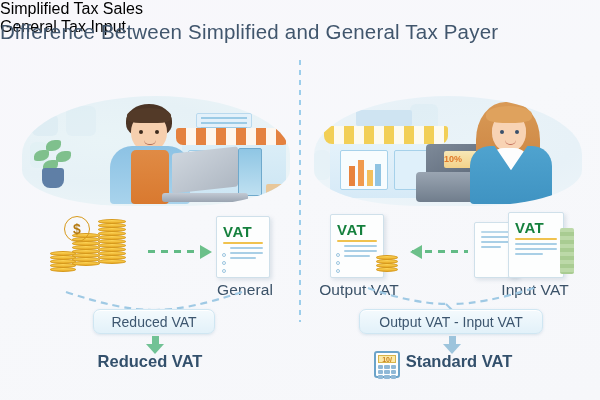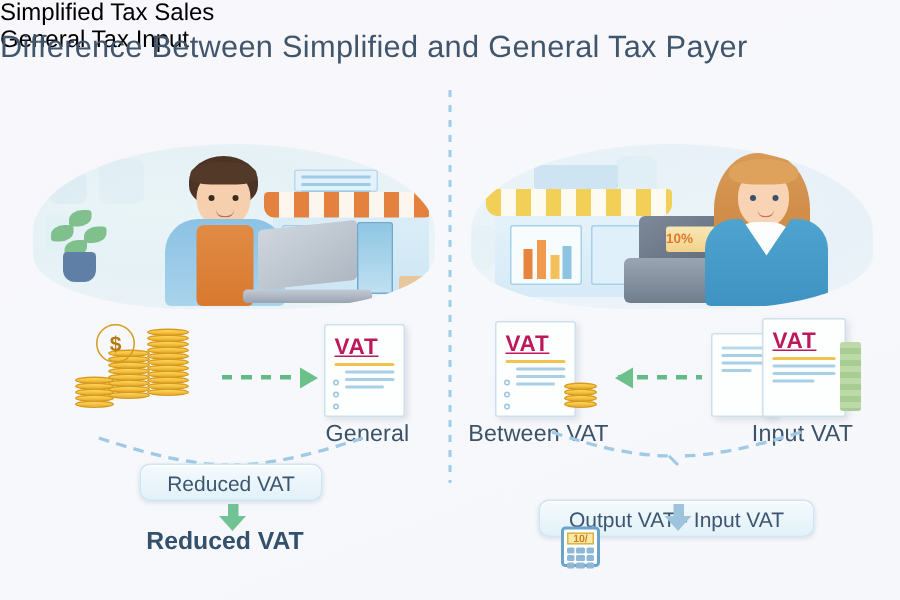--- a/index.html
+++ b/index.html
@@ -148,21 +148,21 @@
   .stack i { display:block; height:5px; margin-top:-1px;
      background:linear-gradient(180deg,#ffd95e,#e9ac27);
      border:1px solid #d79a1c; border-radius:50%; }
   .bigcoin { position:absolute; width:26px; height:26px; border-radius:50%;
      background:radial-gradient(circle at 36% 32%,#ffe徐,#ffd85a 35%,#e8a81f 100%);
      border:1.6px solid #d79a1c; color:#b5790f; font-weight:bold; font-size:14px;
      text-align:center; line-height:24px; }
 
   .doc { position:absolute; background:#fdfefe; border:1px solid #cfe0ea;
      border-radius:2px; box-shadow:2px 2px 4px rgba(90,120,150,.18); }
-  .doc .hd { font-weight:bold; color:#be185d; letter-spacing:.5px;text-decoration:underline; }
+  .doc .hd { font-weight:bold; color:#15803d; letter-spacing:.5px; }
   .doc .rule { height:2px; background:#f0c24e; margin:2px 6px 3px; border-radius:1px; }
   .doc .ln { height:2px; background:#a9cfe6; margin:3px 6px; border-radius:1px; }
   .doc .dot { position:absolute; left:5px; width:4px; height:4px;
      border:1px solid #9cc6e0; border-radius:50%; }
 
   .harrow { position:absolute; height:0; }
   .harrow .bar { position:absolute; top:0; height:3px; width:100%;
      background:repeating-linear-gradient(90deg,#62bb86 0 7px,rgba(0,0,0,0) 7px 13px); }
   .harrow .tipR { position:absolute; right:-2px; top:-5px; width:0; height:0;
      border-left:12px solid #6cc08a; border-top:7px solid transparent; border-bottom:7px solid transparent; }
@@ -180,21 +180,21 @@
   
   .pill {
     position:absolute; display:flex; align-items:center; justify-content:center;
     height:25px; border-radius:7px;
     background:linear-gradient(180deg,#f4fafd 0%,#eaf5fb 55%,#e2f1f9 100%);
     border:1px solid #cfe6f2;
     box-shadow:0 1px 3px rgba(110,150,180,.22), inset 0 1px 0 #ffffff;
     font-size:14px; color:#3d566f; white-space:nowrap;
   }
   #pill-left  { left:93px;  top:309px; width:122px; }
-  #pill-right { left:359px; top:309px; width:184px;margin-top:24px; }
+  #pill-right { left:359px; top:309px; width:184px; }
 
   
   .darrow { position:absolute; width:18px; }
   .darrow .shaft { position:absolute; left:6px; top:0; width:7px; height:9px; }
   .darrow .head { position:absolute; left:0; top:8px; width:0; height:0;
      border-top-width:10px; border-top-style:solid;
      border-left:9px solid transparent; border-right:9px solid transparent; }
   #darrow-left  { left:146px; top:336px; }
   #darrow-left .shaft { background:#71c295; }
   #darrow-left .head  { border-top-color:#71c295; }
@@ -402,21 +402,21 @@
     <div class="rule"></div>
     <div class="ln"></div>
       <div class="ln"></div>
       <div class="ln" style="width:28px;"></div>
   </div>
   <div style="position:absolute;left:560px;top:228px;width:14px;height:46px;
      background:repeating-linear-gradient(180deg,#bcd9a8 0 4px,#a9cc92 4px 8px);
      border-radius:2px;"></div>
 
   <div class="mid-label" style="left:190px;width:110px;text-align:center;">General</div>
-  <div class="mid-label" style="left:300px;width:118px;text-align:center;">Between VAT</div>
+  <div class="mid-label" style="left:300px;width:118px;text-align:center;">Output VAT</div>
   <div class="mid-label" style="left:480px;width:110px;text-align:center;">Input VAT</div>
 
   <svg class="connect" style="left:60px;top:288px;" width="190" height="26">
     <path d="M6,4 Q60,22 92,22" stroke="#9fc9e4" stroke-width="2.2" fill="none" stroke-dasharray="7 5"></path>
     <path d="M182,4 Q128,22 96,22" stroke="#9fc9e4" stroke-width="2.2" fill="none" stroke-dasharray="7 5"></path>
     <path d="M90,22 L96,26" stroke="#9fc9e4" stroke-width="2" fill="none"></path>
   </svg>
   <svg class="connect" style="left:362px;top:286px;" width="180" height="26">
     <path d="M6,2 Q52,18 86,18" stroke="#9fc9e4" stroke-width="2.2" fill="none" stroke-dasharray="7 5"></path>
     <path d="M172,2 Q122,18 90,18" stroke="#9fc9e4" stroke-width="2.2" fill="none" stroke-dasharray="7 5"></path>
@@ -444,14 +444,15 @@
         <i></i>
         <i></i>
         <i></i>
         <i></i>
         <i></i>
         <i></i>
         <i></i>
         <i></i>
       </div>
   </div>
+  <div class="result" id="result-right">Standard VAT</div>
 
 </div>
 
 </body></html>

